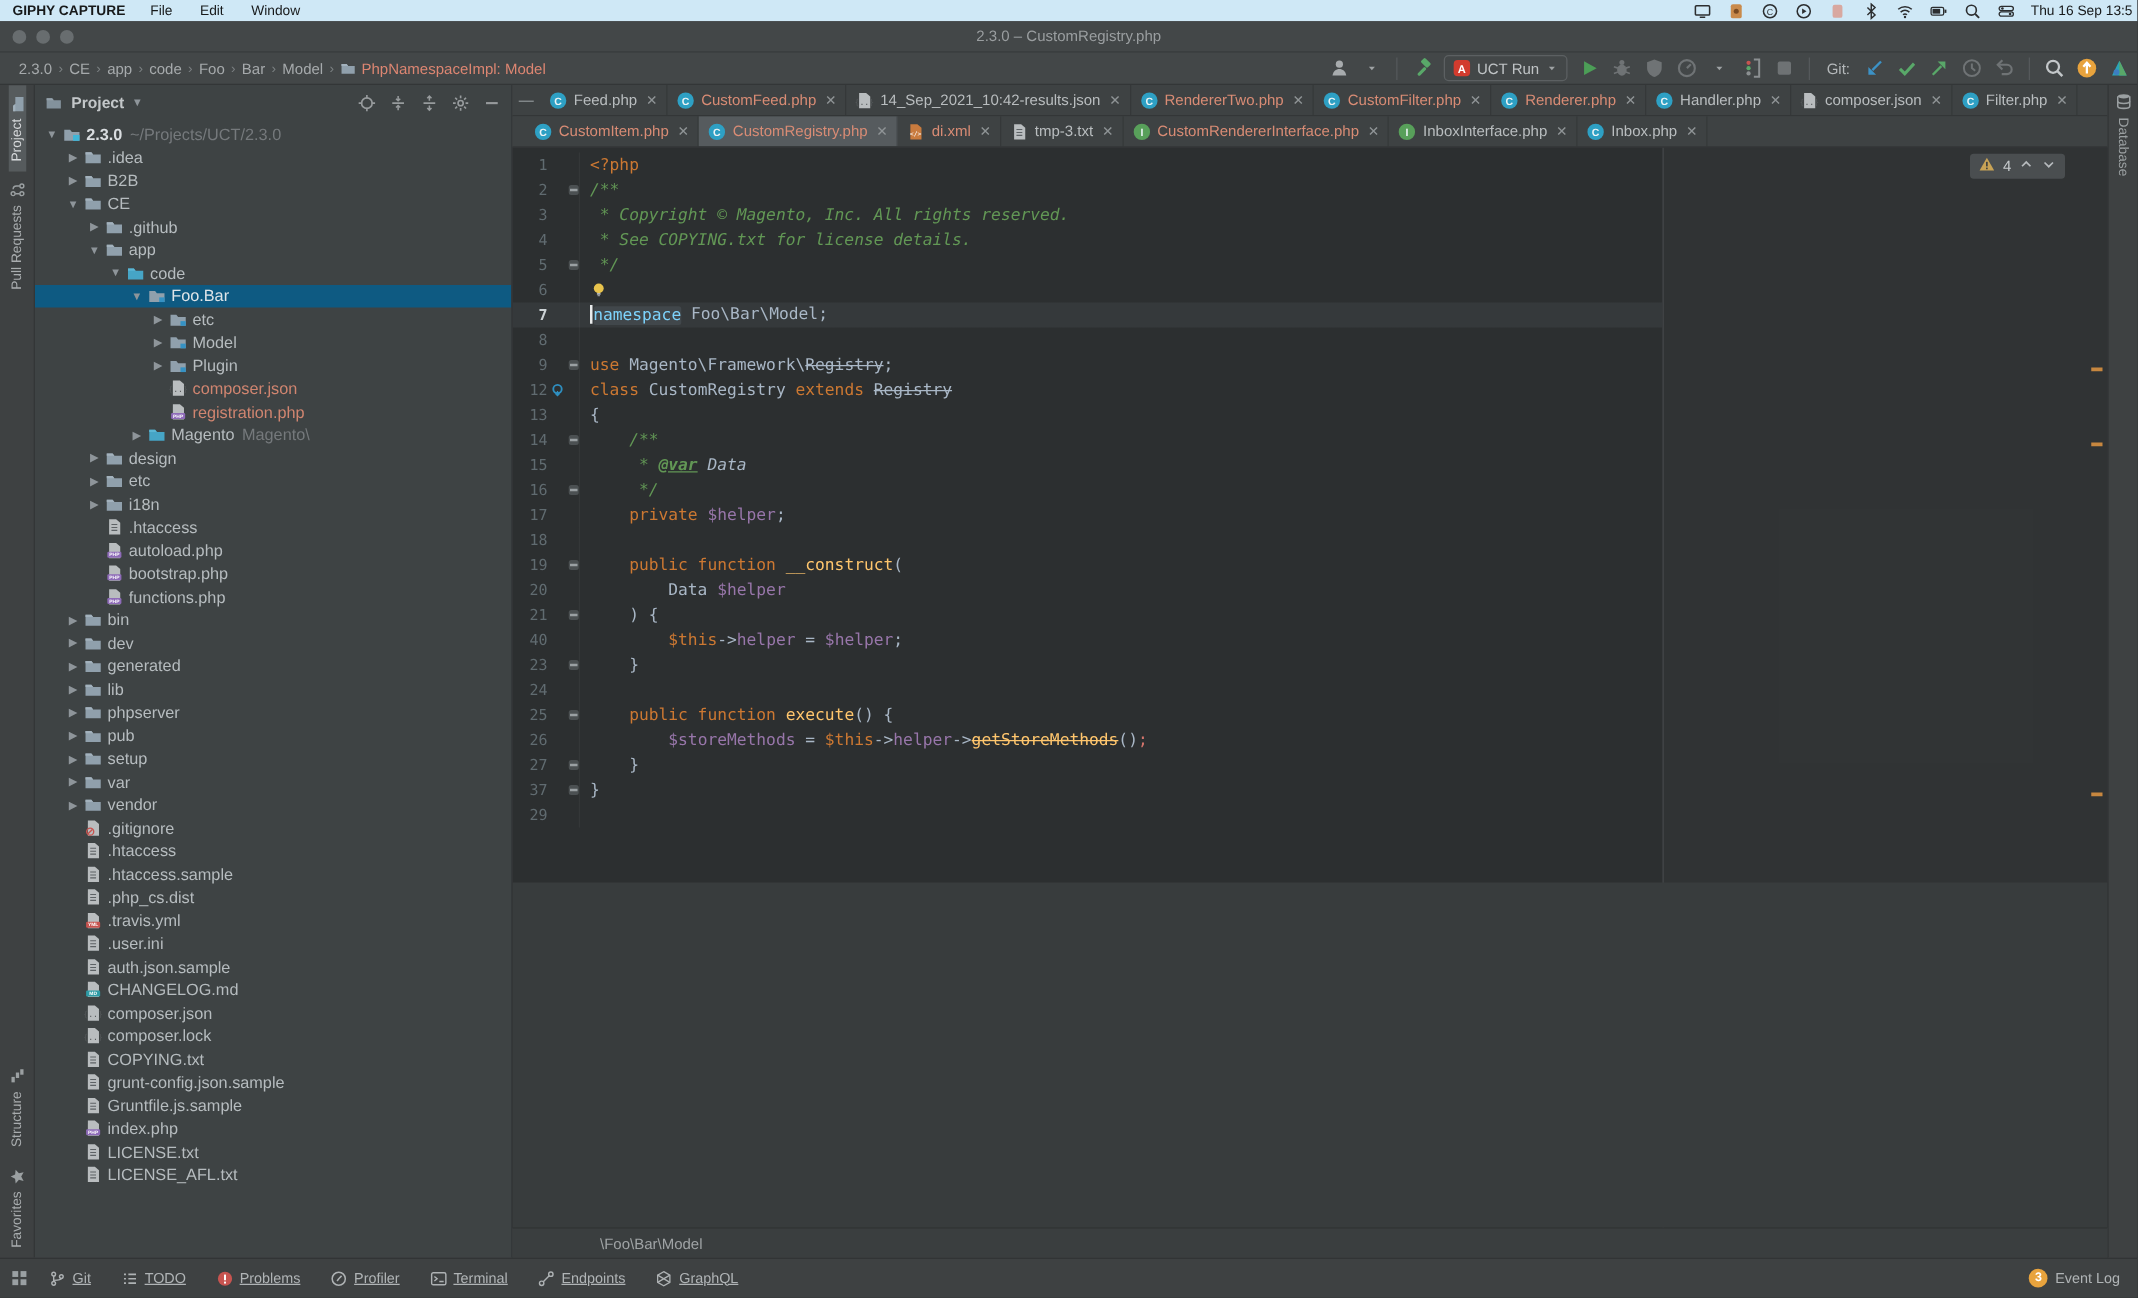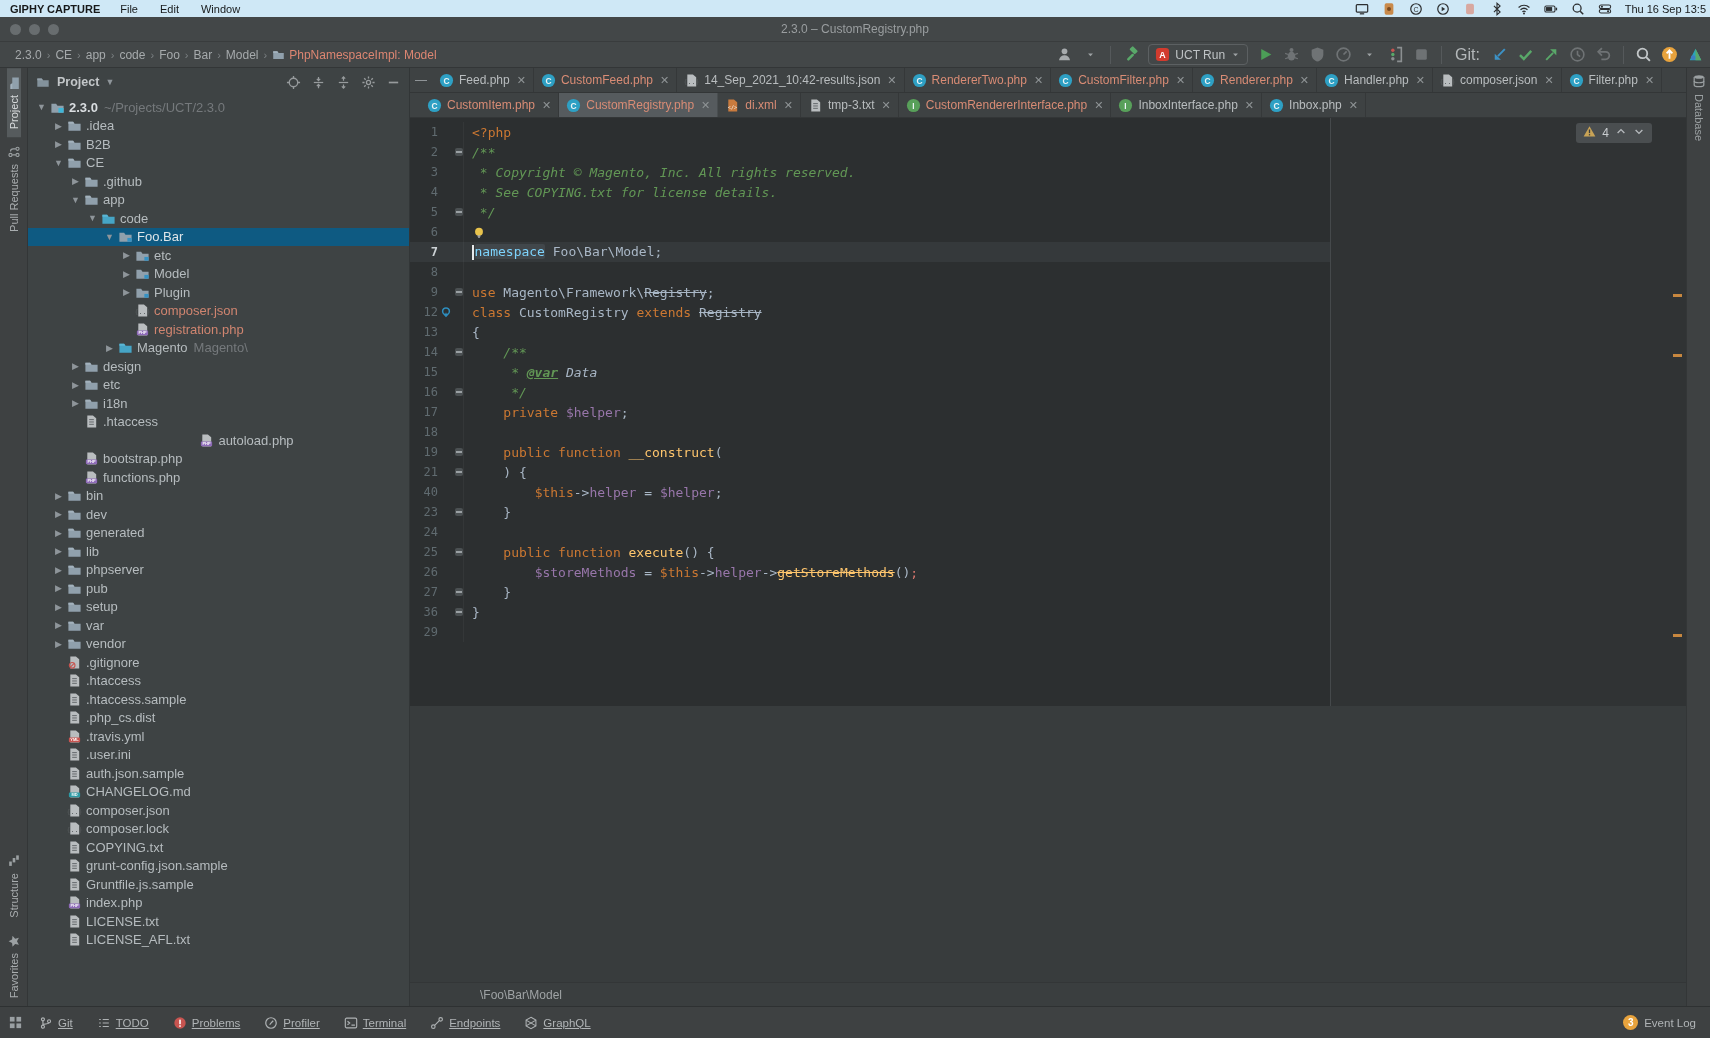--- a/index.html
+++ b/index.html
@@ -27,21 +27,21 @@
     padding:0 6px 0 12px; border-bottom:1px solid #333637; font-size:12px; }
   .crumbs { display:flex; align-items:center; gap:2px; color:#a6aaac; white-space:nowrap; }
   .crumb { padding:0 3px; }
   .crumbsep { color:#7c8183; font-size:11px; }
   .crumb-active { color:#dd8672; display:flex; align-items:center; gap:4px; padding:0 3px; }
   .toolbar { margin-left:auto; display:flex; align-items:center; gap:9px; }
   .tbicon { width:17px; height:17px; display:inline-flex; align-items:center; justify-content:center; }
   .tbsep { width:1px; height:18px; background:#55595b; margin:0 2px; }
   .runpill { display:flex; align-items:center; gap:5px; border:1px solid #5c6062;
     border-radius:4px; height:21px; padding:0 6px; color:#bfc3c5; font-size:12px; }
-  .gitlabel { color:#b4b8ba; font-size:16px; margin:0 2px;text-align:right; }
+  .gitlabel { color:#b4b8ba; font-size:12px; margin:0 2px;text-align:right; }
 
   
   .main { display:flex; height:938px; }
 
   .lstrip { width:28px; background:#3e4142; border-right:1px solid #333637;
     display:flex; flex-direction:column; align-items:center; }
   .vtab { writing-mode:vertical-rl; transform:rotate(180deg); color:#a9adaf; font-size:11px;
     padding:8px 0; display:flex; align-items:center; gap:5px; }
   .vtab .vicon { transform:rotate(90deg); width:14px; height:14px; display:inline-flex; }
   .vtab.sel { background:#565b5d; color:#d7dadc; }
@@ -670,21 +670,21 @@
         <div class="trow" style="padding-left: 40px;">
           <span class="tchev"></span>
           <span class="ticon">
             <svg viewBox="0 0 16 16" width="100%" height="100%" xmlns="http://www.w3.org/2000/svg">
               <path d="M3.5 1.5h6L13 4.5v10H3.5z" fill="#b9bdbf"></path>
               <path d="M5.5 6h5M5.5 8.5h5M5.5 11h5" stroke="#5d6265" stroke-width="1"></path>
             </svg>
           </span>
           <span class="tlabel">.htaccess</span>
         </div>
-        <div class="trow" style="padding-left: 40px; justify-content: center;">
+        <div class="trow" style="padding-left: 40px;">
           <span class="tchev"></span>
           <span class="ticon">
             <svg viewBox="0 0 16 16" width="100%" height="100%" xmlns="http://www.w3.org/2000/svg">
               <path d="M3.5 1.5h6L13 4.5v10H3.5z" fill="#b9bdbf"></path>
               <rect x="2" y="9" width="12" height="5" rx="1" fill="#8E6BB8"></rect>
               <text x="8" y="12.9" font-size="4.2" fill="#fff" text-anchor="middle" font-family="sans-serif" font-weight="bold">PHP</text>
             </svg>
           </span>
           <span class="tlabel">autoload.php</span>
         </div>
@@ -1155,28 +1155,29 @@
                 <circle cx="8" cy="7" r="4.5" fill="none" stroke="#2E8FC0" stroke-width="2"></circle>
                 <path d="M8 9v5M6 12l2 2 2-2" stroke="#2E8FC0" stroke-width="1.4" fill="none"></path>
               </svg></span><span class="fcol"></span><span class="ctext"><span class="tk-kw">class</span><span class="tk-txt"> CustomRegistry </span><span class="tk-kw">extends</span><span class="tk-txt"> </span><span class="tk-strk">Registry</span></span></div>
           <div class="cline"><span class="lnum">13</span><span class="gico"></span><span class="fcol"></span><span class="ctext"><span class="tk-txt">{</span></span></div>
           <div class="cline"><span class="lnum">14</span><span class="gico"></span><span class="fcol"><span class="fmark"></span></span><span class="ctext"><span class="tk-com">    /**</span></span></div>
           <div class="cline"><span class="lnum">15</span><span class="gico"></span><span class="fcol"></span><span class="ctext"><span class="tk-com">     * </span><span class="tk-doc">@var</span><span class="tk-it"> Data</span></span></div>
           <div class="cline"><span class="lnum">16</span><span class="gico"></span><span class="fcol"><span class="fmark"></span></span><span class="ctext"><span class="tk-com">     */</span></span></div>
           <div class="cline"><span class="lnum">17</span><span class="gico"></span><span class="fcol"></span><span class="ctext"><span class="tk-kw">    private</span><span class="tk-txt"> </span><span class="tk-var">$helper</span><span class="tk-txt">;</span></span></div>
           <div class="cline"><span class="lnum">18</span><span class="gico"></span><span class="fcol"></span><span class="ctext"></span></div>
           <div class="cline"><span class="lnum">19</span><span class="gico"></span><span class="fcol"><span class="fmark"></span></span><span class="ctext"><span class="tk-kw">    public function </span><span class="tk-mth">__construct</span><span class="tk-txt">(</span></span></div>
+          <div class="cline"><span class="lnum">20</span><span class="gico"></span><span class="fcol"></span><span class="ctext"><span class="tk-txt">        Data </span><span class="tk-var">$helper</span></span></div>
           <div class="cline"><span class="lnum">21</span><span class="gico"></span><span class="fcol"><span class="fmark"></span></span><span class="ctext"><span class="tk-txt">    ) {</span></span></div>
           <div class="cline"><span class="lnum">40</span><span class="gico"></span><span class="fcol"></span><span class="ctext"><span class="tk-txt">        </span><span class="tk-kw">$this</span><span class="tk-txt">-&gt;</span><span class="tk-var">helper</span><span class="tk-txt"> = </span><span class="tk-var">$helper</span><span class="tk-txt">;</span></span></div>
           <div class="cline"><span class="lnum">23</span><span class="gico"></span><span class="fcol"><span class="fmark"></span></span><span class="ctext"><span class="tk-txt">    }</span></span></div>
           <div class="cline"><span class="lnum">24</span><span class="gico"></span><span class="fcol"></span><span class="ctext"></span></div>
           <div class="cline"><span class="lnum">25</span><span class="gico"></span><span class="fcol"><span class="fmark"></span></span><span class="ctext"><span class="tk-kw">    public function </span><span class="tk-mth">execute</span><span class="tk-txt">() {</span></span></div>
           <div class="cline"><span class="lnum">26</span><span class="gico"></span><span class="fcol"></span><span class="ctext"><span class="tk-txt">        </span><span class="tk-var">$storeMethods</span><span class="tk-txt"> = </span><span class="tk-kw">$this</span><span class="tk-txt">-&gt;</span><span class="tk-var">helper</span><span class="tk-txt">-&gt;</span><span class="tk-mths">getStoreMethods</span><span class="tk-txt">()</span><span class="tk-err">;</span></span></div>
           <div class="cline"><span class="lnum">27</span><span class="gico"></span><span class="fcol"><span class="fmark"></span></span><span class="ctext"><span class="tk-txt">    }</span></span></div>
-          <div class="cline"><span class="lnum">36</span><span class="gico"></span><span class="fcol"><span class="fmark"></span></span><span class="ctext"><span class="tk-txt">}</span></span></div>
+          <div class="cline"><span class="lnum">37</span><span class="gico"></span><span class="fcol"><span class="fmark"></span></span><span class="ctext"><span class="tk-txt">}</span></span></div>
           <div class="cline"><span class="lnum">29</span><span class="gico"></span><span class="fcol"></span><span class="ctext"></span></div>
         </div>
       <div class="inspect">
         <span id="insp-warn"><span style="width: 13px; height: 13px; display: inline-flex; align-items: center; justify-content: center; flex: 0 0 auto;">
               <svg viewBox="0 0 16 16" width="100%" height="100%" xmlns="http://www.w3.org/2000/svg">
                 <path d="M8 1.5L15.2 14H.8z" fill="#C8A356"></path>
                 <rect x="7.2" y="5.5" width="1.6" height="4.5" fill="#3a3d3e"></rect>
                 <rect x="7.2" y="11.2" width="1.6" height="1.6" fill="#3a3d3e"></rect>
               </svg>
             </span></span>

